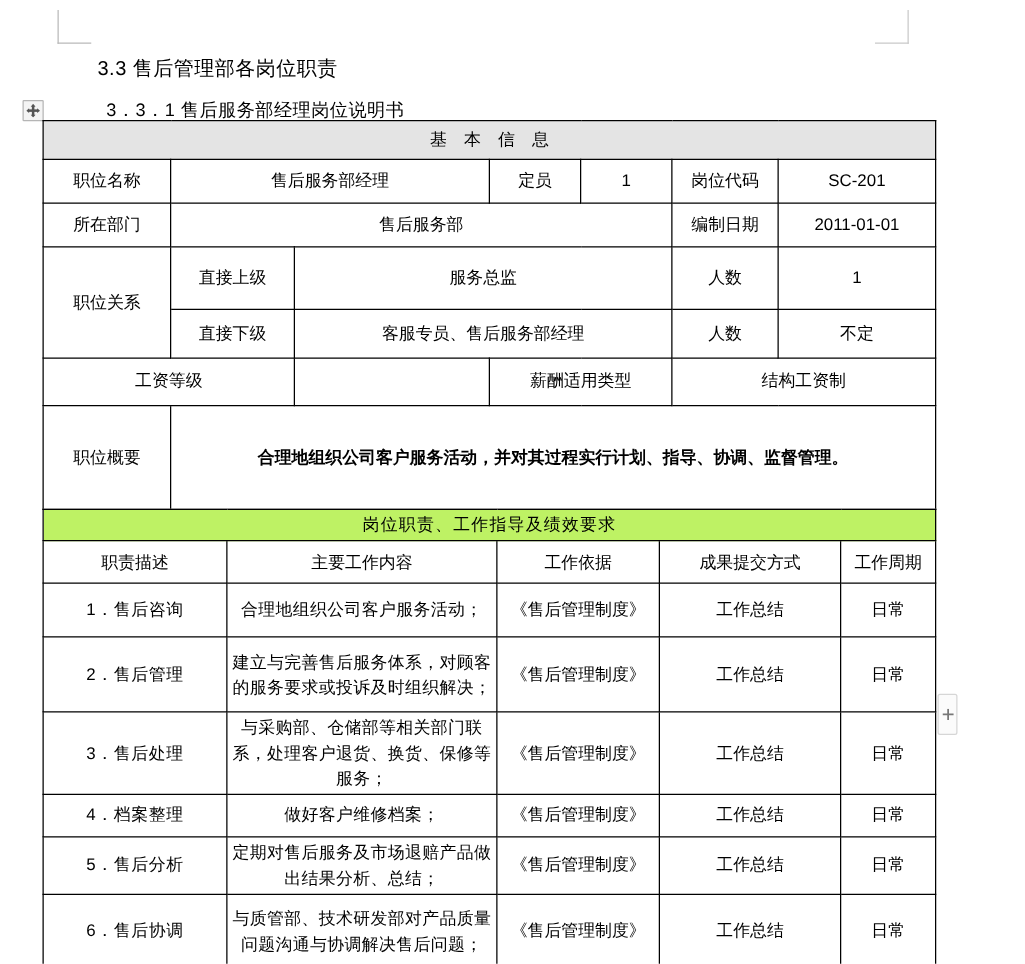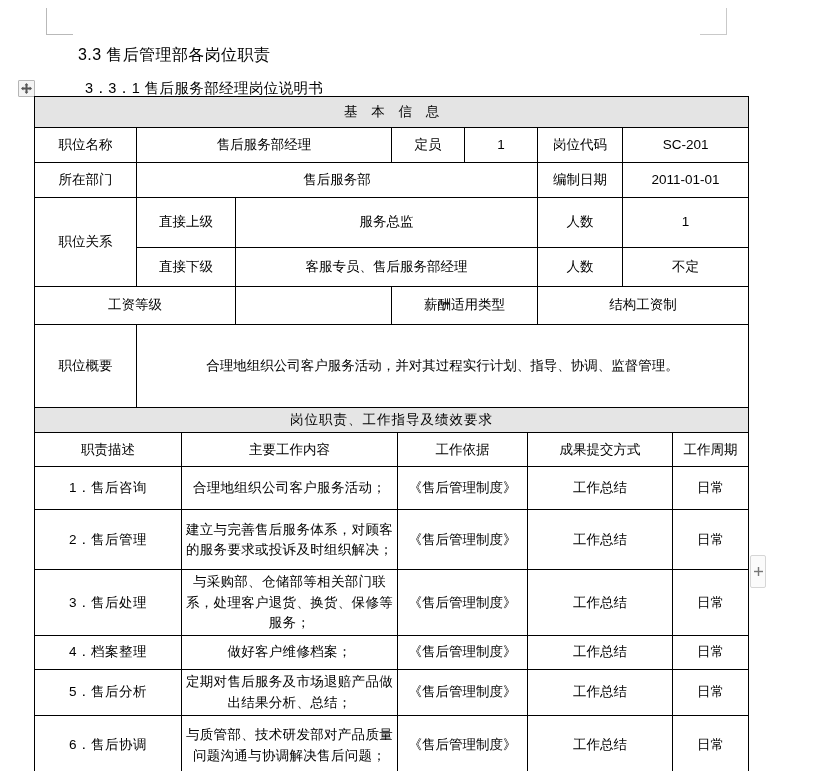--- a/index.html
+++ b/index.html
@@ -106,30 +106,31 @@
 
   .sec-head {
     background: #e4e4e4;
     font-size: 14.5px;
     letter-spacing: 5px;
     text-indent: 5px;
     height: 31px;
     margin-left: 44px;
   }
   .sec-head-2 {
-    background: #e5e5e5;
+    background: #bef264;
     font-size: 14px;
     letter-spacing: 1px;
     height: 18px;
   }
   .cell-summary {
     text-align: left;
     padding-left: 8px;
     font-size: 13.5px;
     vertical-align: middle;
+    font-weight: bold;
   }
   .duty-name {
     text-align: left;
     padding-left: 6px;
     letter-spacing: 0.5px;
   }
   .duty-content {
     text-align: left;
     padding-left: 6px;
     line-height: 1.42;

